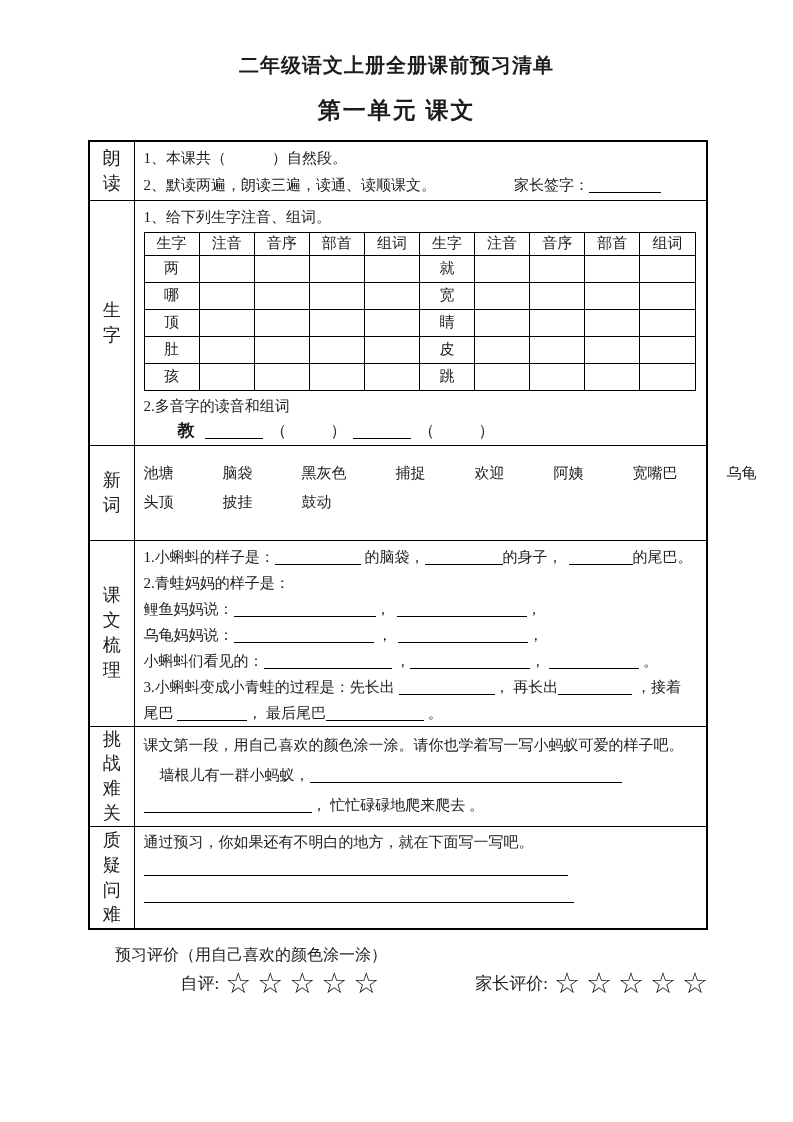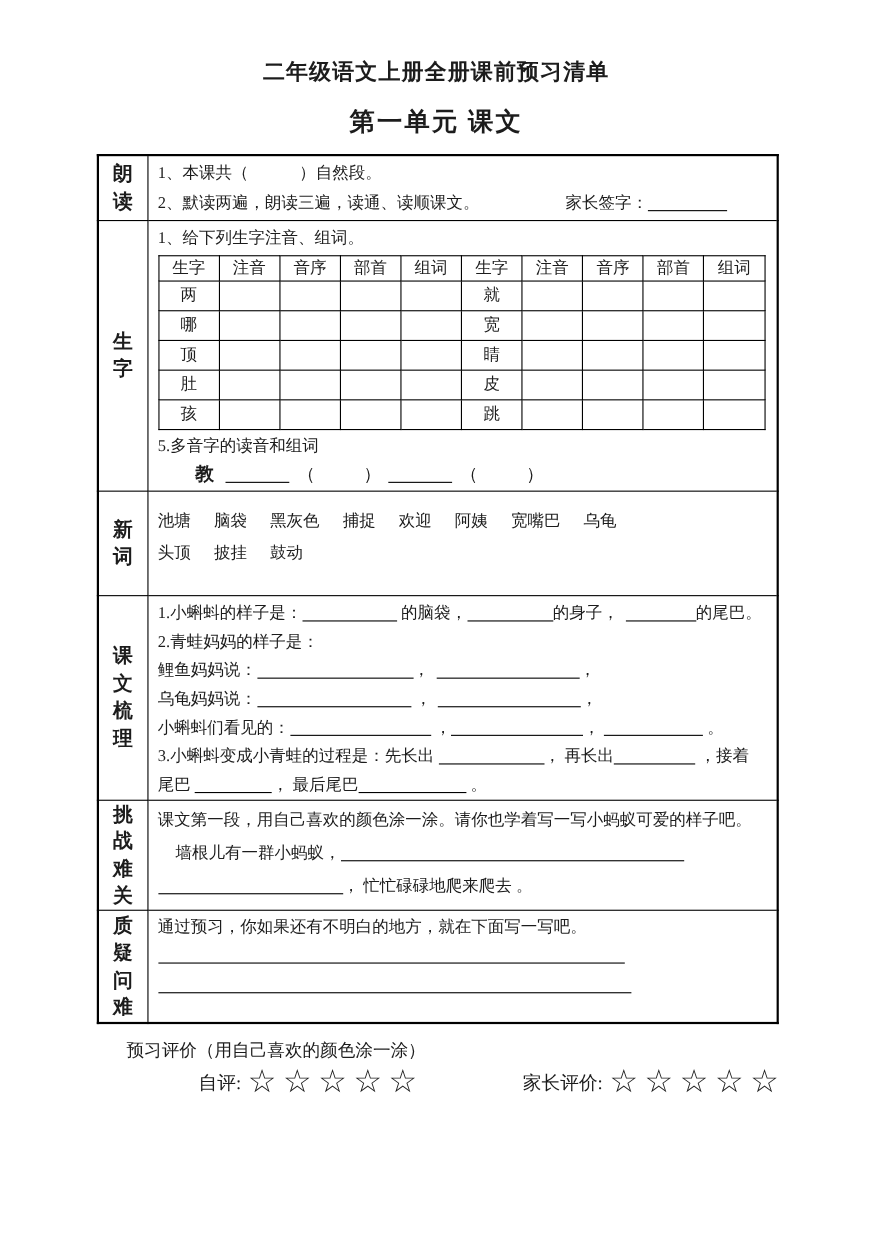--- a/index.html
+++ b/index.html
@@ -16,21 +16,21 @@
   .unit-title { margin:16px 0 0; text-align:center; font-size:23px; font-weight:bold; letter-spacing:2px; }
   .lesson-title{ margin:26px 0 0; text-align:center; font-size:18px; font-weight:bold; letter-spacing:0.5px; }
 
   table.main {
     border-collapse:collapse; table-layout:fixed;
     margin:14px 0 0 88px; width:620px;
     border:2px solid #000;
   }
   table.main > tbody > tr > th.rowlabel {
     width:45px; border:1.5px solid #000; padding:0;
-    font-size:18px; font-weight:bold; vertical-align:middle; text-align:center;
+    font-size:18px; font-weight:normal; vertical-align:middle; text-align:center;
   }
   table.main > tbody > tr > td.rowcontent {
     border:1.5px solid #000; vertical-align:top;
     padding:3px 4px 0 9px; font-size:15px;
   }
   .vlabel { display:block; width:1.15em; margin:0 auto; word-break:break-all; line-height:1.38; text-align:center; }
 
   .line { line-height:27px; white-space:nowrap; }
   .blank { display:inline-block; height:14px; border-bottom:1px solid #000; vertical-align:-3px; }
   .gapsp { display:inline-block; height:2px; }
@@ -49,21 +49,21 @@
     font-size:15px; font-weight:normal; text-align:center;
   }
   table.zi tr { height:27px; }
   table.zi tr.zi-head { height:23px; }
   .duoyin-title { line-height:22px; margin-top:4px; }
   .duoyin-line  { line-height:28px; white-space:nowrap; font-size:16px; }
   .duoyin-line b { font-size:17px; }
 
   
   .c-xinci { padding-top:13px !important; }
-  .words { display:flex; line-height:29px; }
+  .words { display:flex; line-height:29px;gap:28px; }
   .words span { margin-right:21px; white-space:nowrap; }
 
   
   .c-kewen .line { line-height:26px; }
 
   
   .c-tiaozhan .line { line-height:30px; }
 
   
   .c-zhiyi .line { line-height:27px; }
@@ -174,21 +174,21 @@
                   <td></td>
                   <td></td>
                 <td>跳</td>
                 <td></td>
                   <td></td>
                   <td></td>
                   <td></td>
               </tr>
             </tbody>
           </table>
-          <div class="duoyin-title">5.多音字的读音和组词</div>
+          <div class="duoyin-title">2.多音字的读音和组词</div>
           <div class="duoyin-line"><span class="gapsp" style="width: 34px;"></span><b>教</b><span class="gapsp" style="width: 10px;"></span><span class="blank" style="width: 58px;"></span><span class="gapsp" style="width: 8px;"></span>（<span class="gapsp" style="width: 44px;"></span>）<span class="gapsp" style="width: 6px;"></span><span class="blank" style="width: 58px;"></span><span class="gapsp" style="width: 8px;"></span>（<span class="gapsp" style="width: 44px;"></span>）</div>
         </td>
       </tr>
 
       <tr style="height:95px;">
         <th class="rowlabel">
           <span class="vlabel">新词</span>
         </th>
         <td class="rowcontent c-xinci">
           <div class="words">

